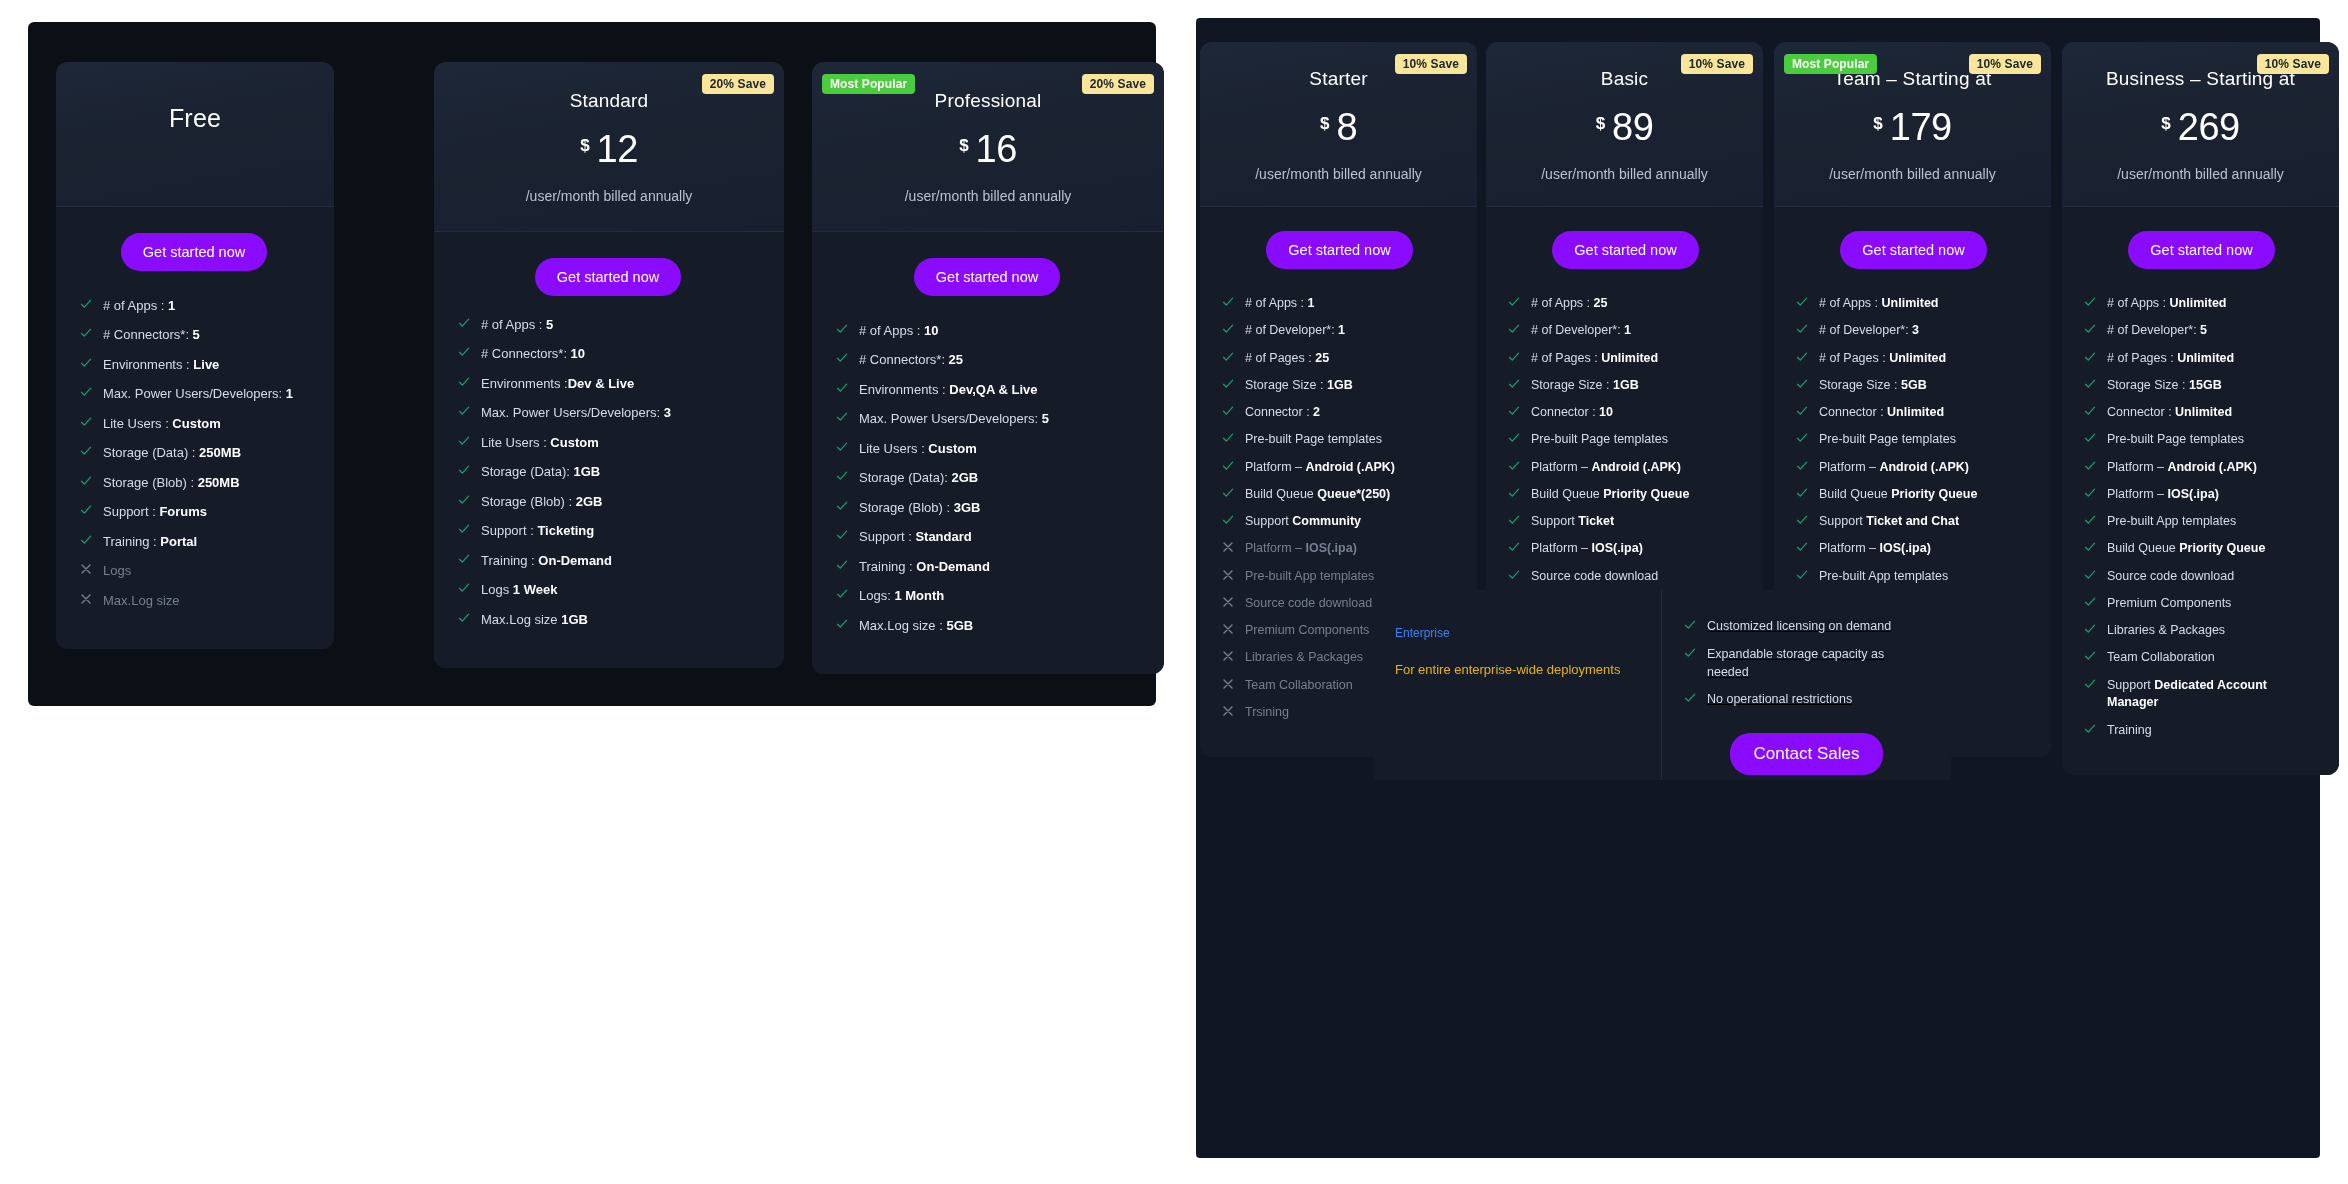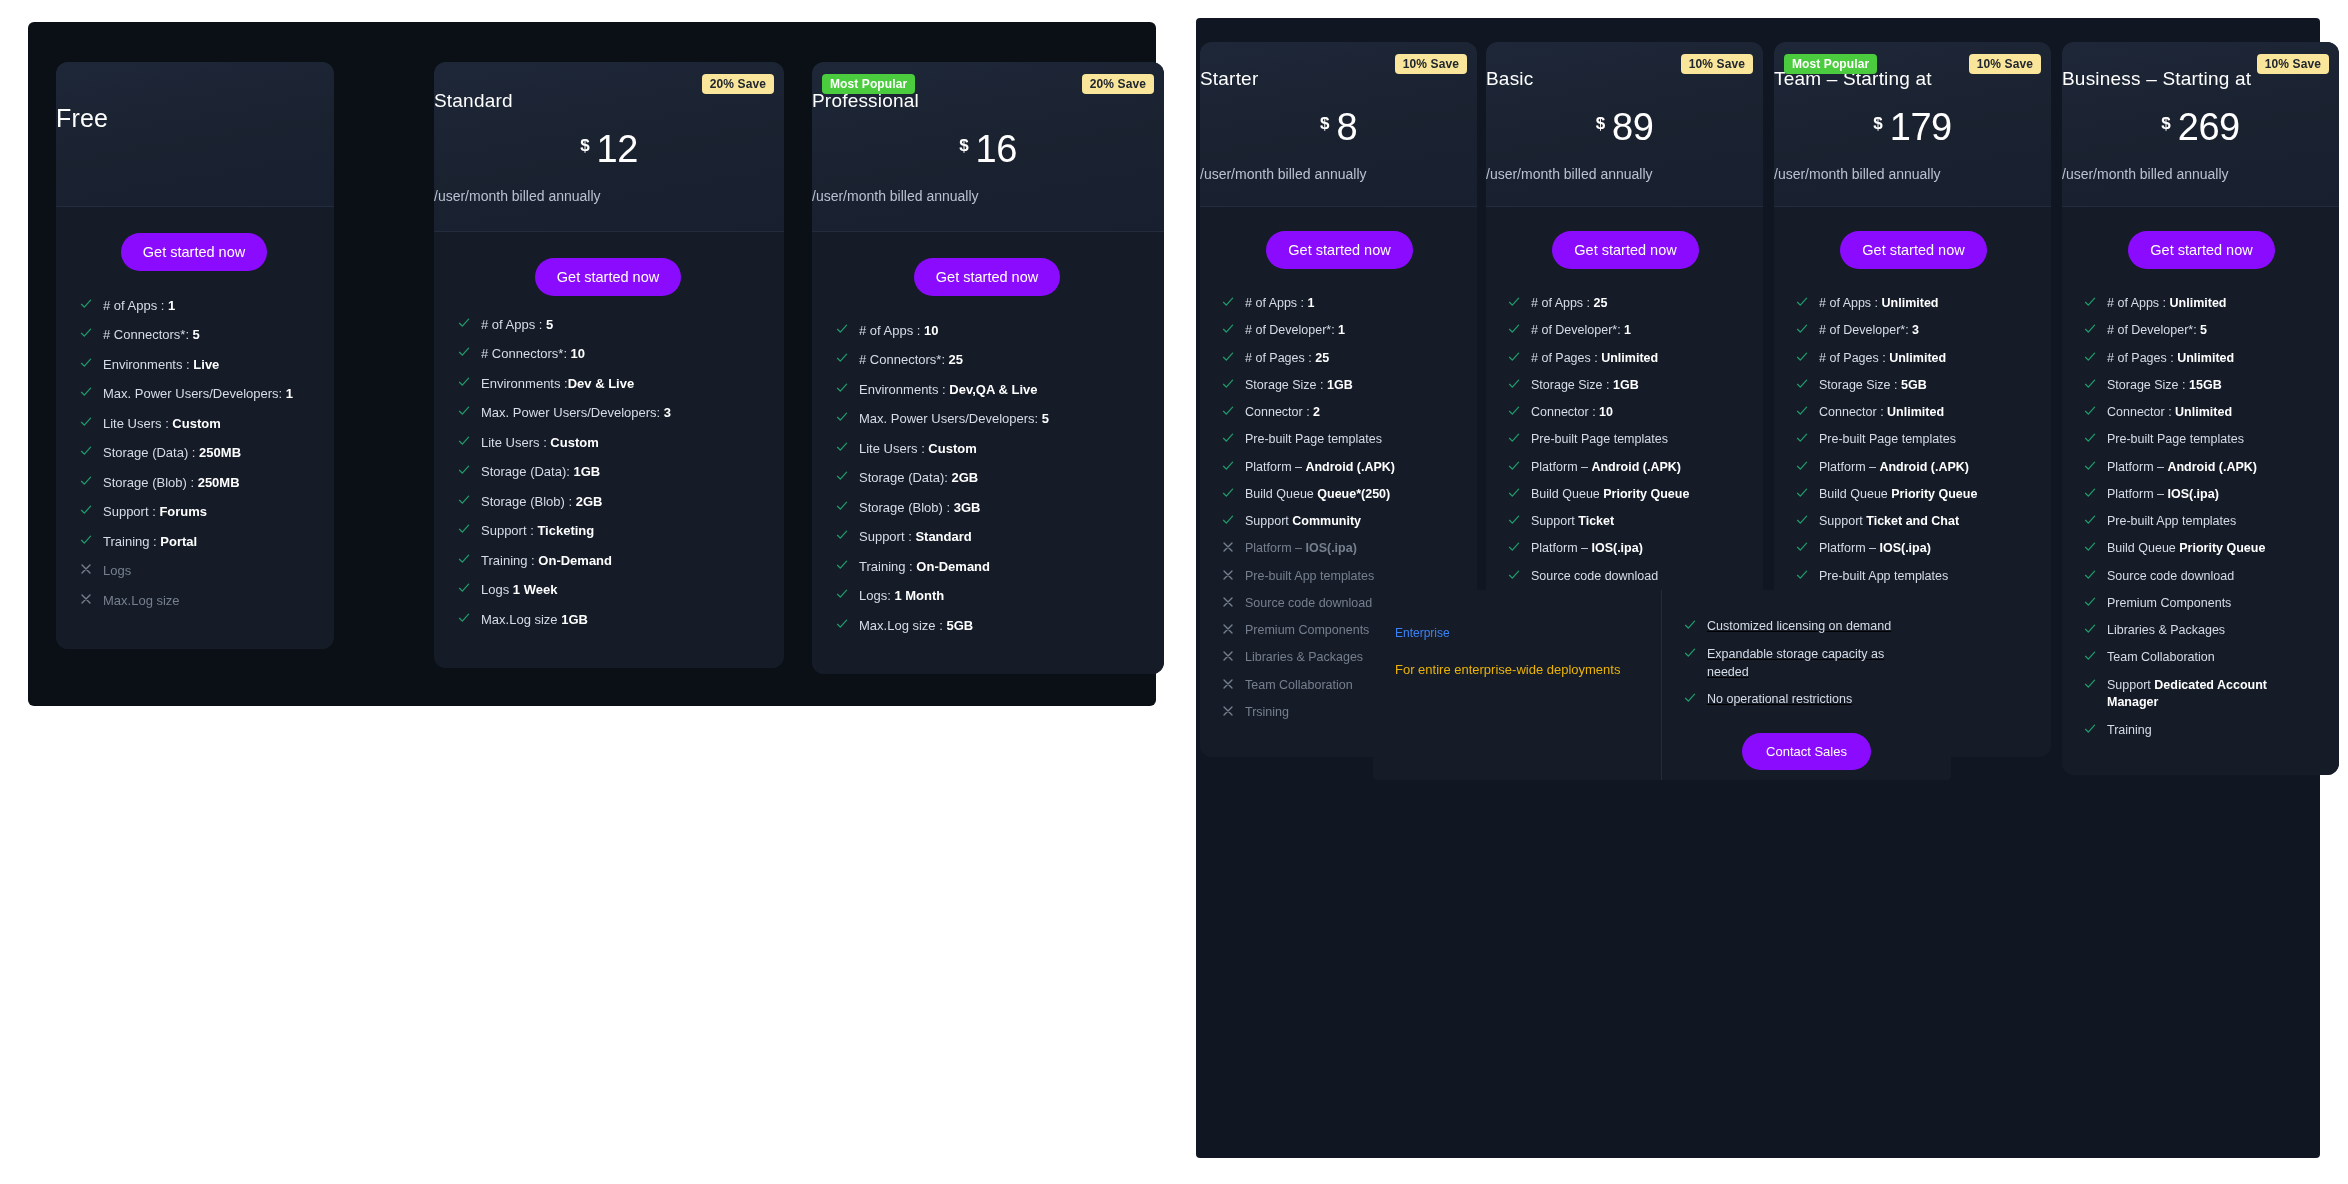--- a/index.html
+++ b/index.html
@@ -45,21 +45,21 @@
     position: absolute;
     background: #151c28;
     border-radius: 12px;
     overflow: visible;
   }
   .card-head {
     position: relative;
     background: linear-gradient(170deg, #1e2738 0%, #1a2230 55%, #182030 100%);
     border-radius: 12px 12px 0 0;
     border-bottom: 1px solid #232c3c;
-    text-align: left;
+    text-align: center;
   }
   .card-body {
     background: #151c28;
     border-radius: 0 0 12px 12px;
   }
 
   
   .badge {
     position: absolute;
     top: 12px;
@@ -222,21 +222,21 @@
   }
   .ent-right .features { margin-bottom: 14px; text-decoration: underline; }
   .ent-right .feat { font-size: 12.5px; margin-bottom: 10px; }
   .ent-cta-wrap { margin-top: auto; display: flex; justify-content: center; }
   .ent-cta {
     background: #8b0bff;
     color: #ffffff;
     border: none;
     border-radius: 20px;
     font-family: "Liberation Sans", sans-serif;
-    font-size: 13px;
+    font-size: 17px;
     padding: 11px 24px;
     cursor: pointer;
   }
 </style>
 </head>
 <body>
 
 <div class="page">
 
   <div class="panel-left">

